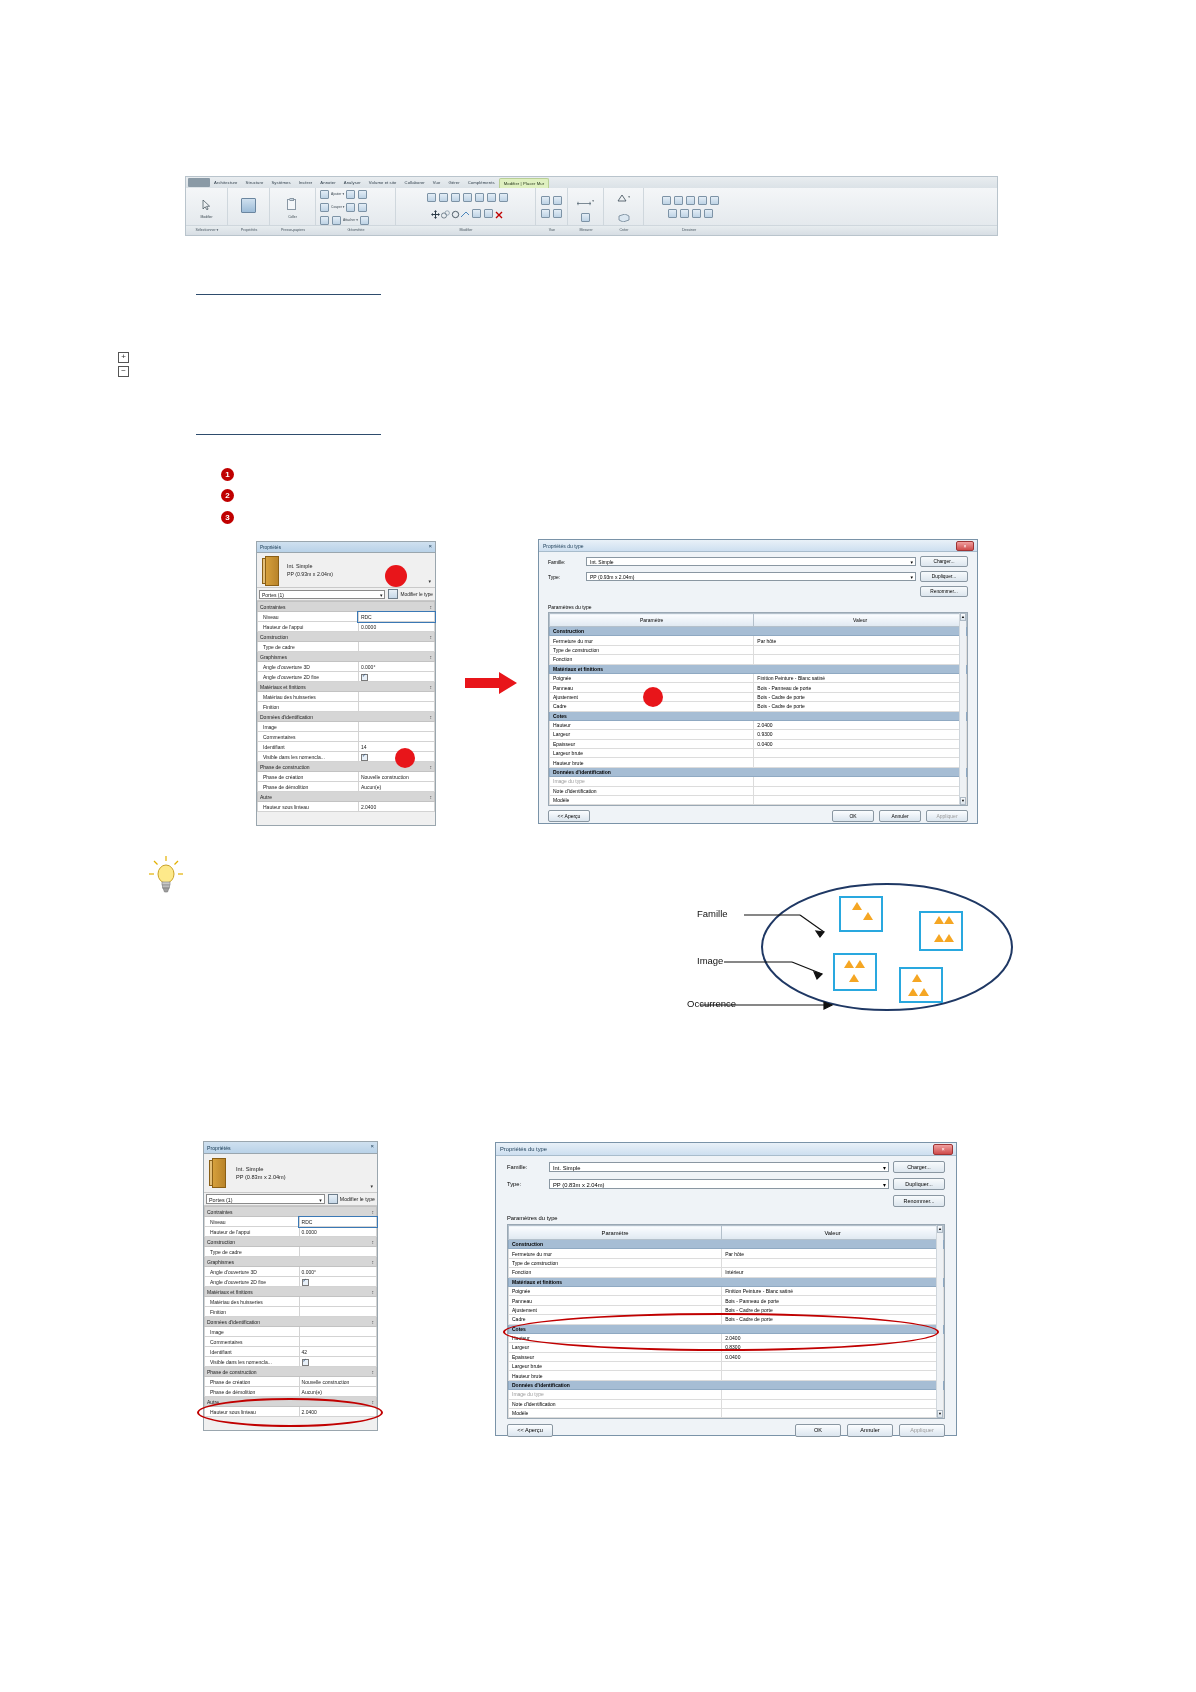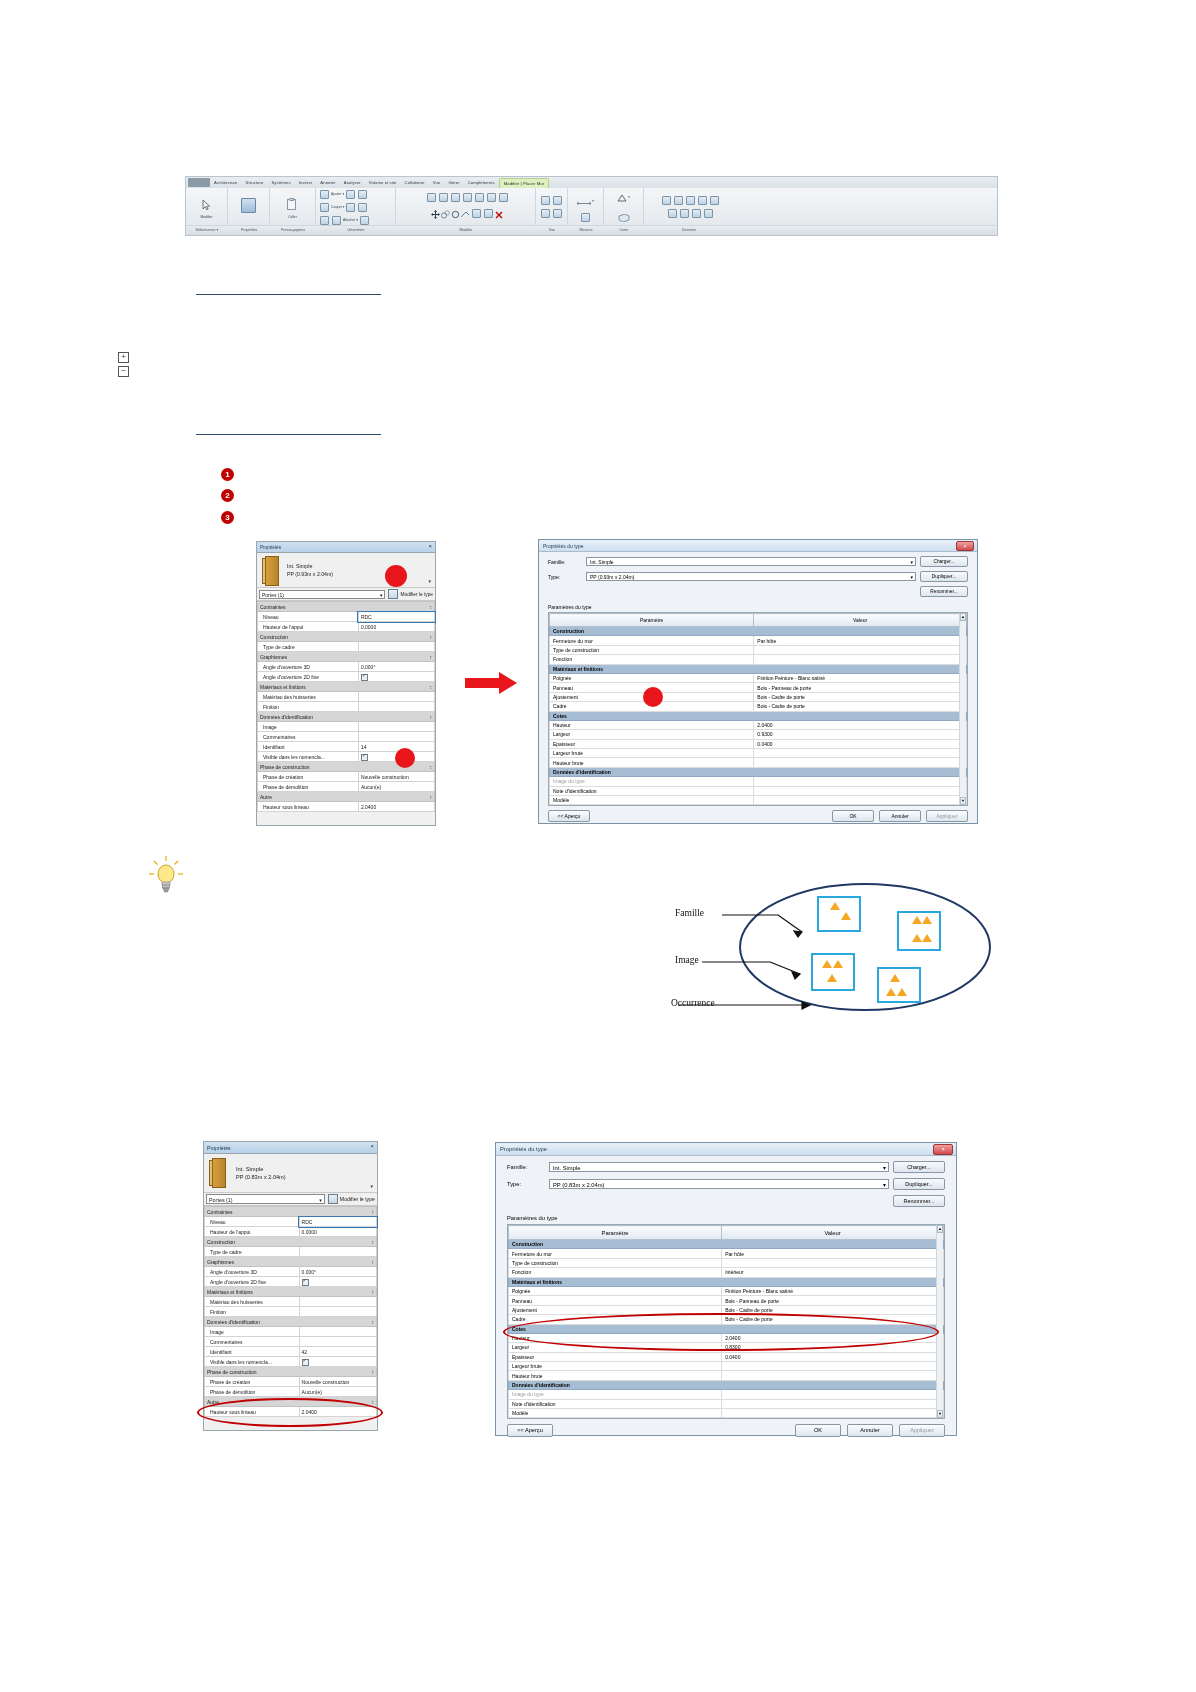--- a/index.html
+++ b/index.html
@@ -538,21 +538,21 @@
         <path d="M1 19 H6"></path>
         <path d="M35 19 H30"></path>
     </g>
     <ellipse cx="18" cy="19" rx="8" ry="9" fill="#fde98a" stroke="#c9a227" stroke-width="1"></ellipse>
     <rect x="14" y="27" width="8" height="3" fill="#c9c9c9" stroke="#8c8c8c" stroke-width=".7"></rect>
     <rect x="14.5" y="30" width="7" height="3" fill="#bdbdbd" stroke="#8c8c8c" stroke-width=".7"></rect>
     <path d="M15 33 H21 L19.5 37 H16.5 Z" fill="#9f9f9f" stroke="#777" stroke-width=".6"></path>
   </svg>
 </div>
 
-<div class="abs" id="concept" style="left:660px;top:872px;width:340px;height:150px;font-family:Liberation Serif, serif;">
+<div class="abs" id="concept" style="left:682px;top:872px;width:340px;height:150px;">
   <svg width="340" height="150" viewBox="0 0 340 150">
     <ellipse cx="205" cy="75" rx="125" ry="63" fill="#ffffff" stroke="#1f3864" stroke-width="2"></ellipse>
 
     <g stroke="#111" stroke-width="1.2" fill="#111">
       <path d="M62 43 H118" fill="none"></path>
         <path d="M118 43 L142 60" fill="none"></path>
         <path d="M142 60 l-8 -1 l4 6 z"></path>
       <path d="M42 90 H110" fill="none"></path>
         <path d="M110 90 L140 102" fill="none"></path>
         <path d="M140 102 l-8 -2 l3 7 z"></path>
@@ -574,21 +574,21 @@
         <path d="M173 96 l5 -8 l5 8 z" fill="#f5a623"></path>
       <path d="M167 110 l5 -8 l5 8 z" fill="#f5a623"></path>
       <rect x="218" y="96" width="42" height="34" fill="#ffffff" stroke="#29a8df" stroke-width="2"></rect>
       <path d="M230 110 l5 -8 l5 8 z" fill="#f5a623"></path>
       <path d="M226 124 l5 -8 l5 8 z" fill="#f5a623"></path>
         <path d="M237 124 l5 -8 l5 8 z" fill="#f5a623"></path>
     </g>
   </svg>
   <div class="abs diagram-label" style="left:15px;top:36px;">Famille</div>
   <div class="abs diagram-label" style="left:15px;top:83px;">Image</div>
-  <div class="abs diagram-label" style="left:5px;top:126px;margin-left:6px;">Occurrence</div>
+  <div class="abs diagram-label" style="left:5px;top:126px;">Occurrence</div>
 </div>
 
 <div class="abs palette" id="pal-bot" style="left:203px;top:1141px;width:175px;height:290px;font-size:6px;">
   <div class="pal-title" style="height:11px;font-size:5.2px">
     <span>Propriétés</span>
     <span class="pal-close">×</span>
   </div>
   <div class="pal-header" style="height:38px">
     <div class="door-thumb" style="width:24px;height:31px">
       <div class="edge"></div>

